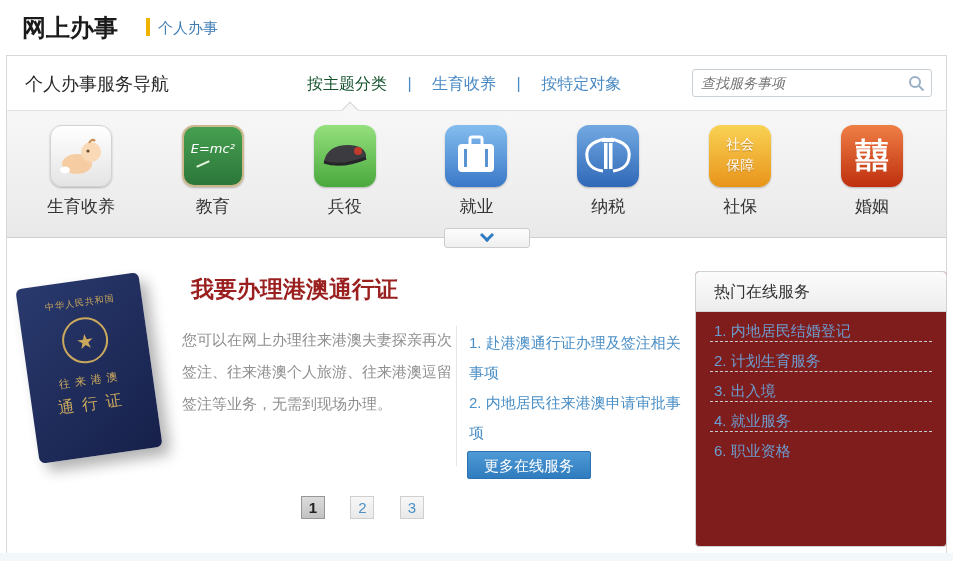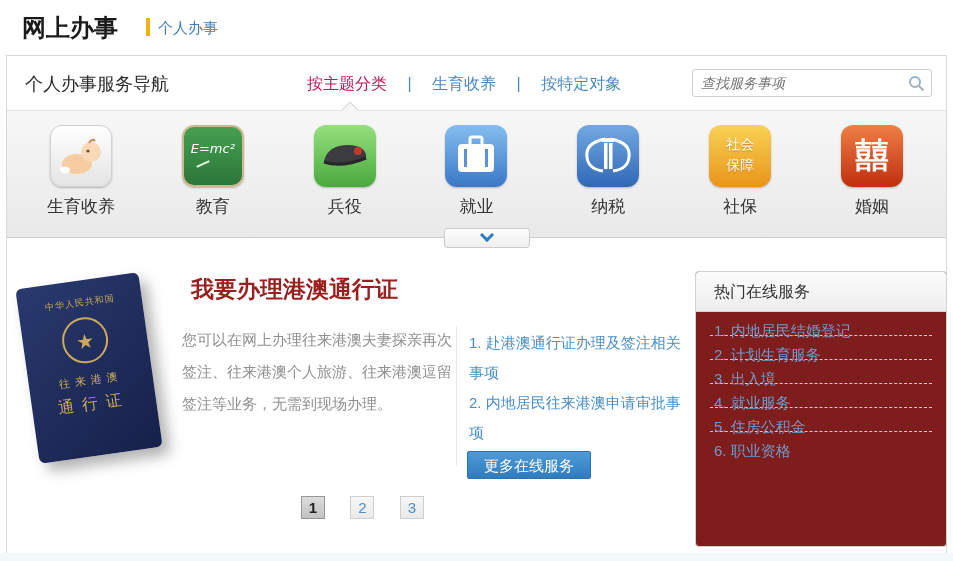--- a/index.html
+++ b/index.html
@@ -16,21 +16,21 @@
 
   
   .panel { position:absolute; left:6px; top:55px; width:941px; height:498px;
            background:#fff; border:1px solid #d8d8d8; }
 
   
   .nav-row { position:relative; height:54px; background:#fff; }
   .nav-title { position:absolute; left:18px; top:16px; font-size:18px; color:#2b2b2b; }
   .nav-tabs { position:absolute; left:300px; top:18px; font-size:16px; white-space:nowrap; }
   .nav-tab { display:inline-block; cursor:pointer; }
-  .nav-tab.active { color:#be185d; }
+  .nav-tab.active { color:#14532d; }
   .nav-tab.inactive { color:#4a8ac4; }
   .nav-sep { display:inline-block; color:#4a8ac4; margin:0 16px; }
   .search-box { position:absolute; right:14px; top:13px; width:240px; height:28px;
                 border:1px solid #c9d0d6; border-radius:3px; background:#fff; }
   .search-input { position:absolute; left:8px; top:2px; width:195px; height:22px; border:none; outline:none;
                   font-style:italic; font-size:14px; color:#999; font-family:Liberation Sans, sans-serif; }
   .search-icon { position:absolute; right:6px; top:5px; width:17px; height:17px; cursor:pointer; }
 
   
   .icon-band { position:relative; height:128px; background:linear-gradient(#f7f7f7,#e9e9e9);
@@ -88,21 +88,21 @@
   .page-btn { display:inline-block; width:24px; height:23px; margin-right:21px; text-align:center;
               line-height:22px; font-size:15px; cursor:pointer; }
   .page-btn.active { background:linear-gradient(#dcdcdc,#c2c2c2); border:1px solid #979797; color:#222; font-weight:bold; }
   .page-btn.normal { background:linear-gradient(#f7f7f7,#e9e9e9); border:1px solid #cfcfcf; color:#4a8fc6; }
 
   
   .sidebar { position:absolute; left:688px; top:33px; width:252px; height:276px;
              border:1px solid #d2d2d2; border-radius:4px; background:#7f1d1d; overflow:hidden; }
   .sidebar-header { height:40px; background:linear-gradient(#fcfcfc,#ededed); border-bottom:1px solid #d5d5d5;
                     font-size:16px; color:#333; line-height:40px; padding-left:18px; }
-  .sidebar-item { margin:0 14px; height:24px; line-height:38px; padding-left:4px; font-size:15px; color:#6d9cce;
+  .sidebar-item { margin:0 14px; height:30px; line-height:38px; padding-left:4px; font-size:15px; color:#6d9cce;
                   border-bottom:1px dashed #c9cdd1; cursor:pointer; }
   .sidebar-item:last-child { border-bottom:none; }
 
   .footer-strip { position:absolute; left:0; top:553px; width:953px; height:8px; background:#f3f8fa; }
 
   
   svg { display:block; }
 </style>
 </head>
 <body>
@@ -252,21 +252,20 @@
         <span class="page-btn normal">2</span>
         <span class="page-btn normal">3</span>
       </div>
 
       <div class="sidebar">
         <div class="sidebar-header">热门在线服务</div>
         <div class="sidebar-item">1. 内地居民结婚登记</div>
         <div class="sidebar-item">2. 计划生育服务</div>
         <div class="sidebar-item">3. 出入境</div>
         <div class="sidebar-item">4. 就业服务</div>
-        <div class="sidebar-item">5. 住房公积金</div>
         <div class="sidebar-item">6. 职业资格</div>
       </div>
 
     </div>
   </div>
 
   <div class="footer-strip"></div>
 
 </div>
 

